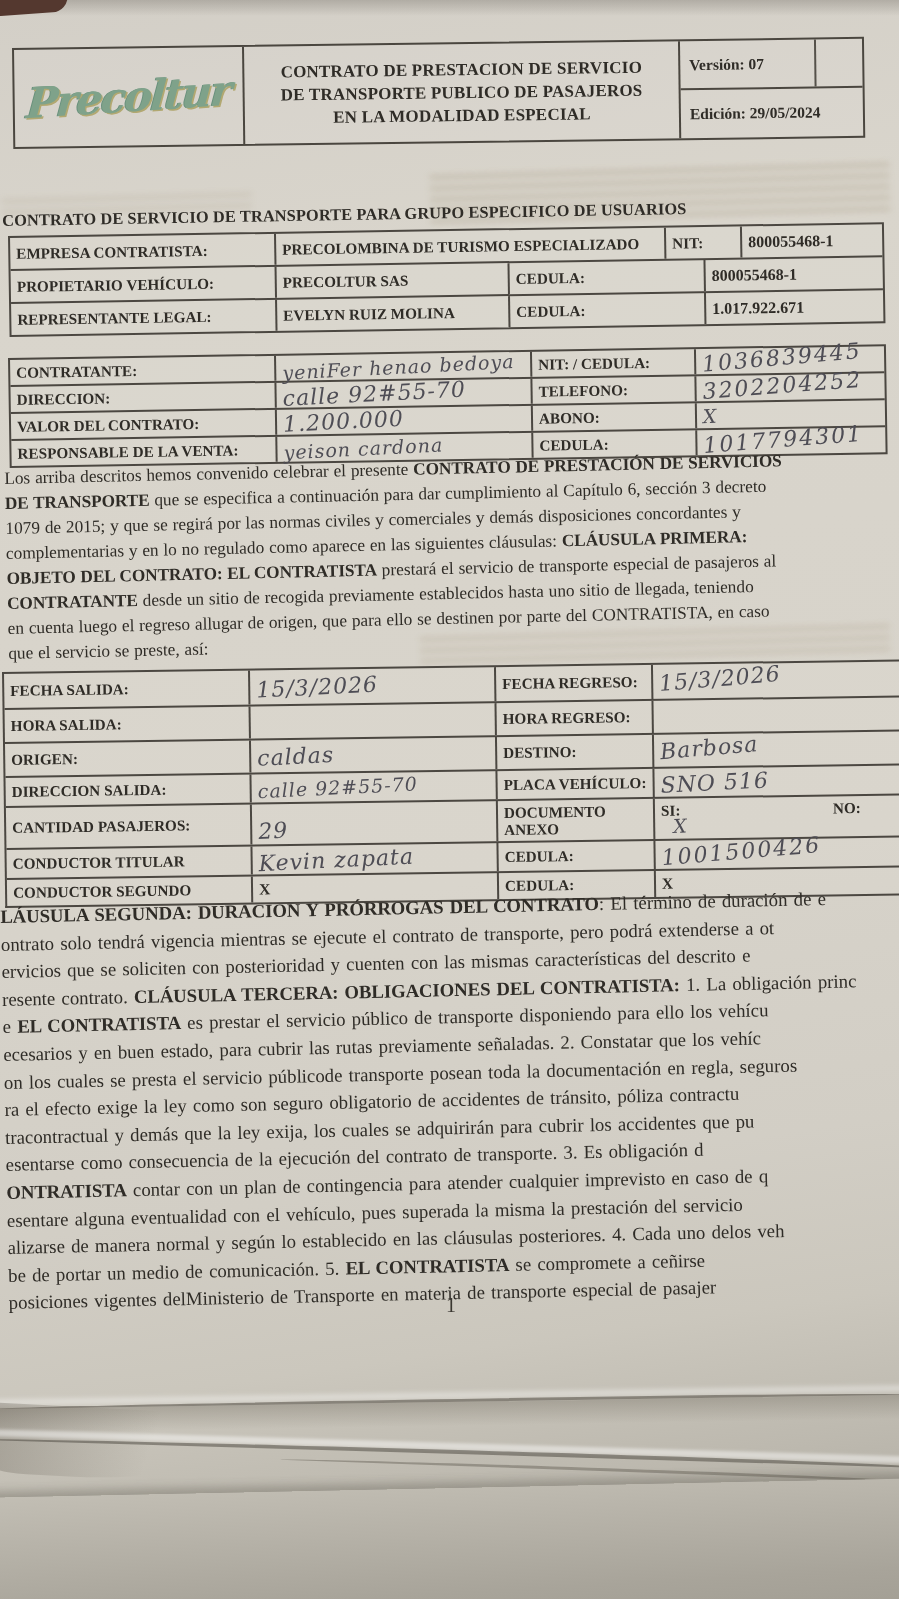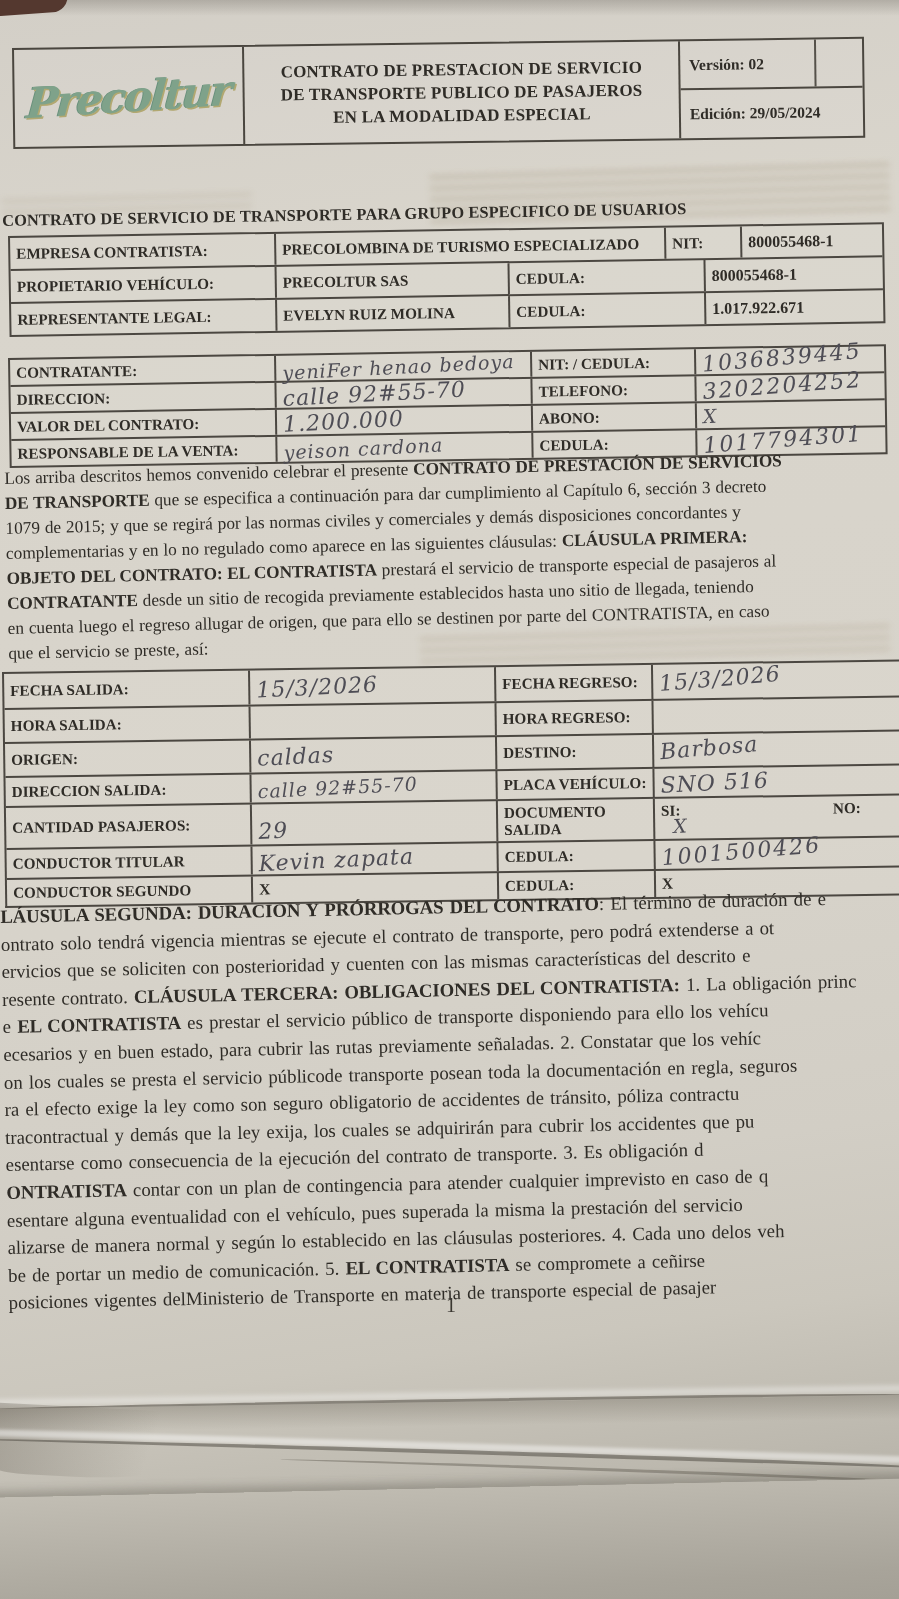--- a/index.html
+++ b/index.html
@@ -88,21 +88,21 @@
     <div class="hcell logo-cell">
       <span class="logo-text">Precoltur</span>
     </div>
     <div class="hcell title-cell">
       <div>CONTRATO DE PRESTACION DE SERVICIO</div>
       <div>DE TRANSPORTE PUBLICO DE PASAJEROS</div>
       <div>EN LA MODALIDAD ESPECIAL</div>
     </div>
     <div class="hcell version-cell">
       <div class="vrow">
-        <span>Versión: 02</span>
+        <span>Versión: 07</span>
         <span class="vsub"></span>
       </div>
       <div class="vrow2">Edición: 29/05/2024</div>
     </div>
   </div>
 
   <div class="abs sec-title">CONTRATO DE SERVICIO DE TRANSPORTE PARA GRUPO ESPECIFICO DE USUARIOS</div>
 
   <div class="abs tbl company">
     <div class="trow">
@@ -216,21 +216,21 @@
           <span class="hw hw-big">SNO 516</span>
         </div>
     </div>
     <div class="trow r-c">
       <div class="c col-l">CANTIDAD PASAJEROS:</div>
       <div class="c col-v" style="align-items:flex-end;">
           <span class="hw hw-big">29</span>
         </div>
       <div class="c col-l2 doc-anexo">
         <span>DOCUMENTO</span>
-        <span>SALIDA</span>
+        <span>ANEXO</span>
       </div>
       <div class="c col-v2 sino" style="align-items:flex-start;padding-top:3px;">
         <span>SI:</span>
         <span class="no-lab">NO:</span>
         <span class="si-mark hw hw-med">X</span>
       </div>
     </div>
     <div class="trow r-t">
       <div class="c col-l">CONDUCTOR TITULAR</div>
       <div class="c col-v">

